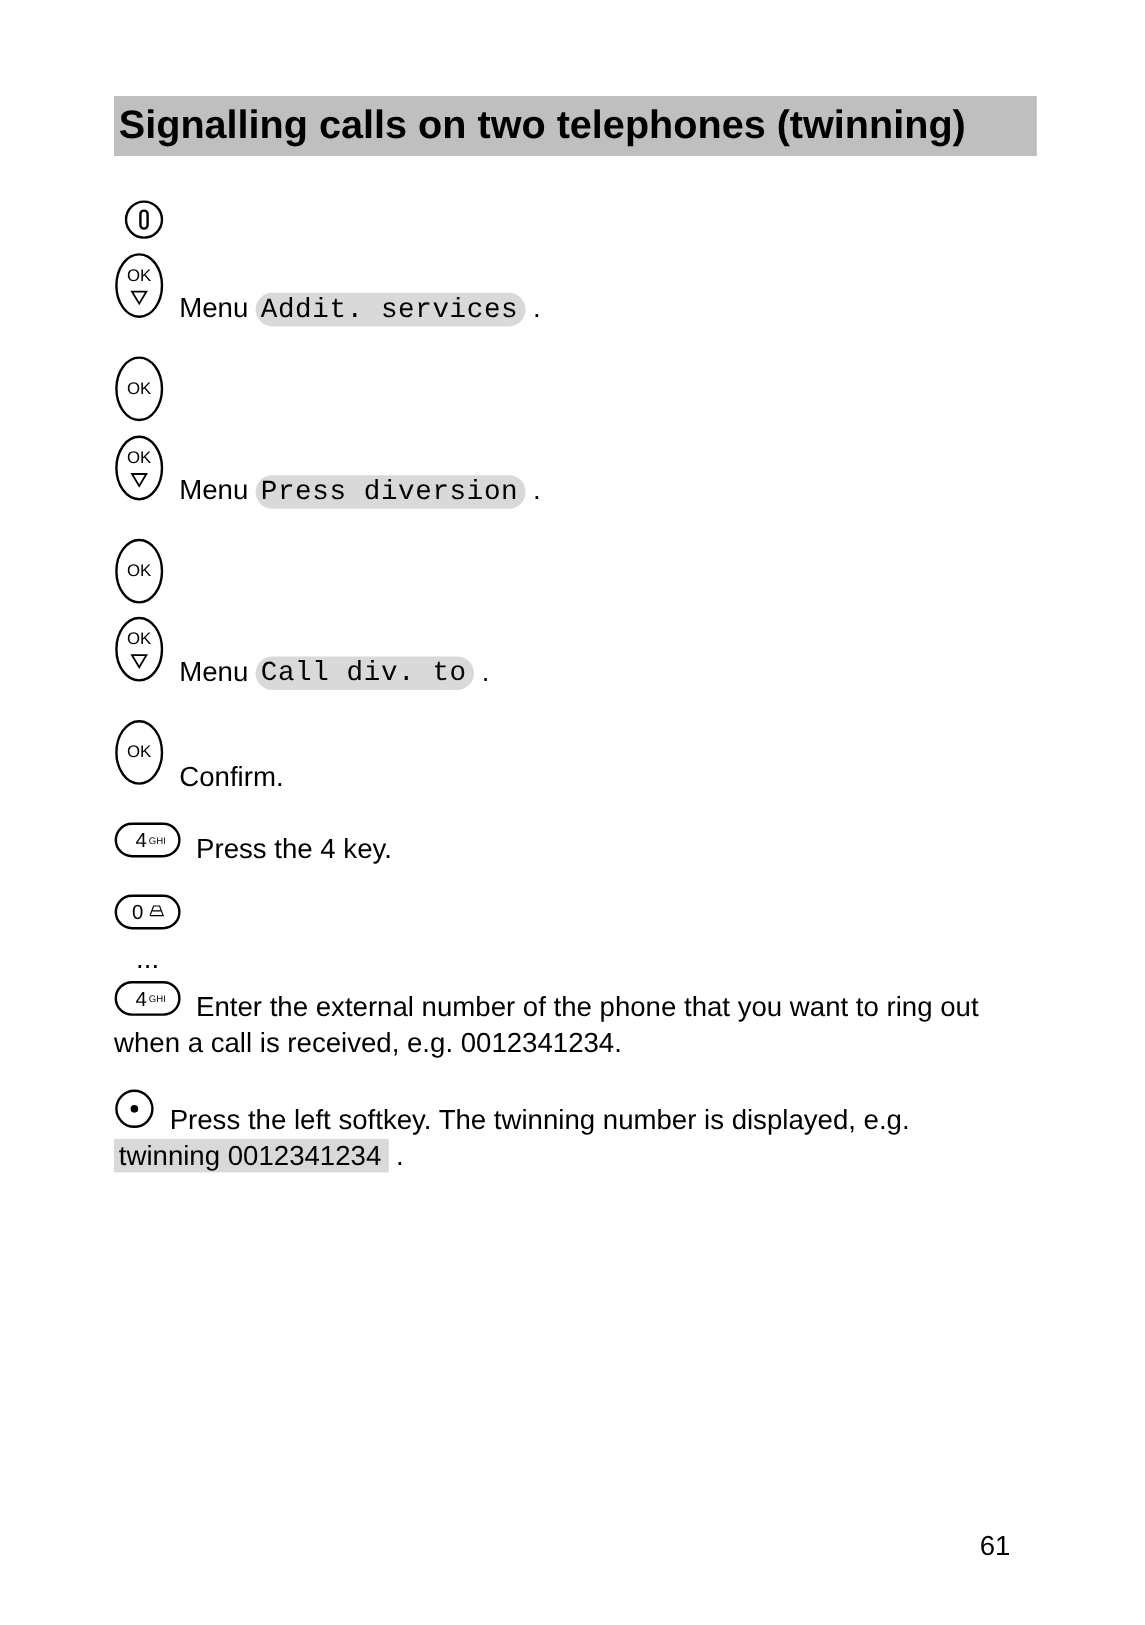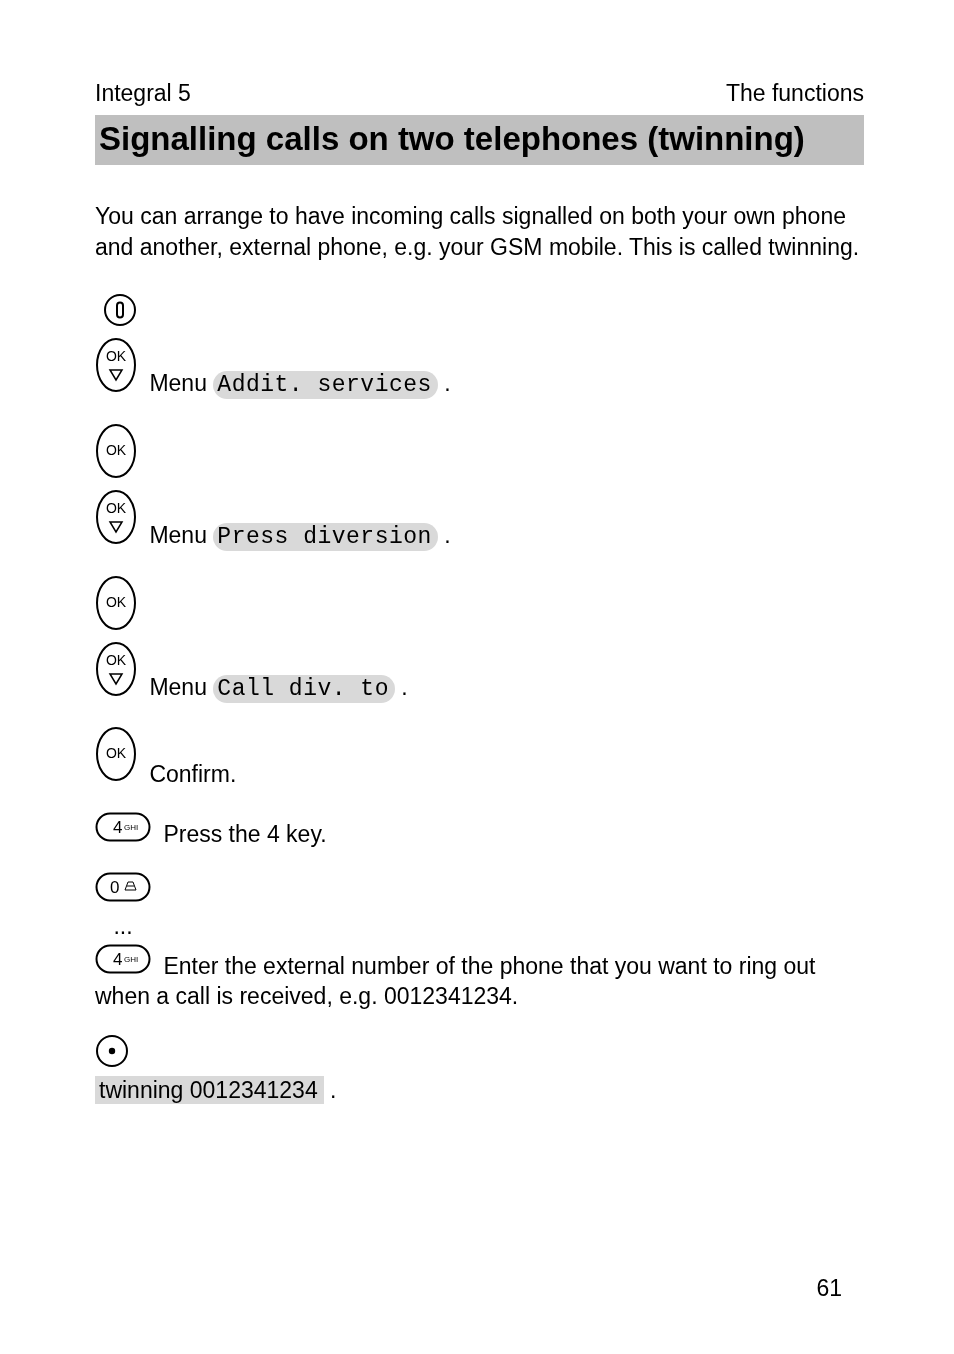--- a/index.html
+++ b/index.html
@@ -77,28 +77,23 @@
     bottom: 52px;
     right: 112px;
     font-size: 23px;
   }
 </style>
 </head>
 <body>
 
 <div class="page">
 
-  <div class="header-row">
-    <span>Integral 5</span>
-    <span>The functions</span>
-  </div>
 
   <div class="title-bar">Signalling calls on two telephones (twinning)</div>
 
-  <div class="intro">You can arrange to have incoming calls signalled on both your own phone and another, external phone, e.g. your GSM mobile. This is called twinning.</div>
 
   <div class="step">
     <span class="icons">
       <span>
         <svg width="34" height="34" viewBox="0 0 34 34">
           <circle cx="17" cy="17" r="15" fill="none" stroke="#000" stroke-width="2"></circle>
           <rect x="14" y="9.5" width="6" height="15" rx="3" fill="none" stroke="#000" stroke-width="2"></rect>
         </svg>
       </span>
       <span class="ok-oval">
@@ -198,19 +193,19 @@
 
   <div class="step">
     <span class="icons">
       <span>
         <svg width="34" height="34" viewBox="0 0 34 34">
           <circle cx="17" cy="17" r="15" fill="none" stroke="#000" stroke-width="2"></circle>
           <circle cx="17" cy="17" r="3.2" fill="#000"></circle>
         </svg>
       </span>
     </span>
-    <br>
+    <span>Press the left softkey. The twinning number is displayed, e.g. </span><br>
     <span class="hl-sans">twinning 0012341234</span><span> .</span>
   </div>
 
   <div class="footer-num">61</div>
 
 </div>
 
 </body></html>

